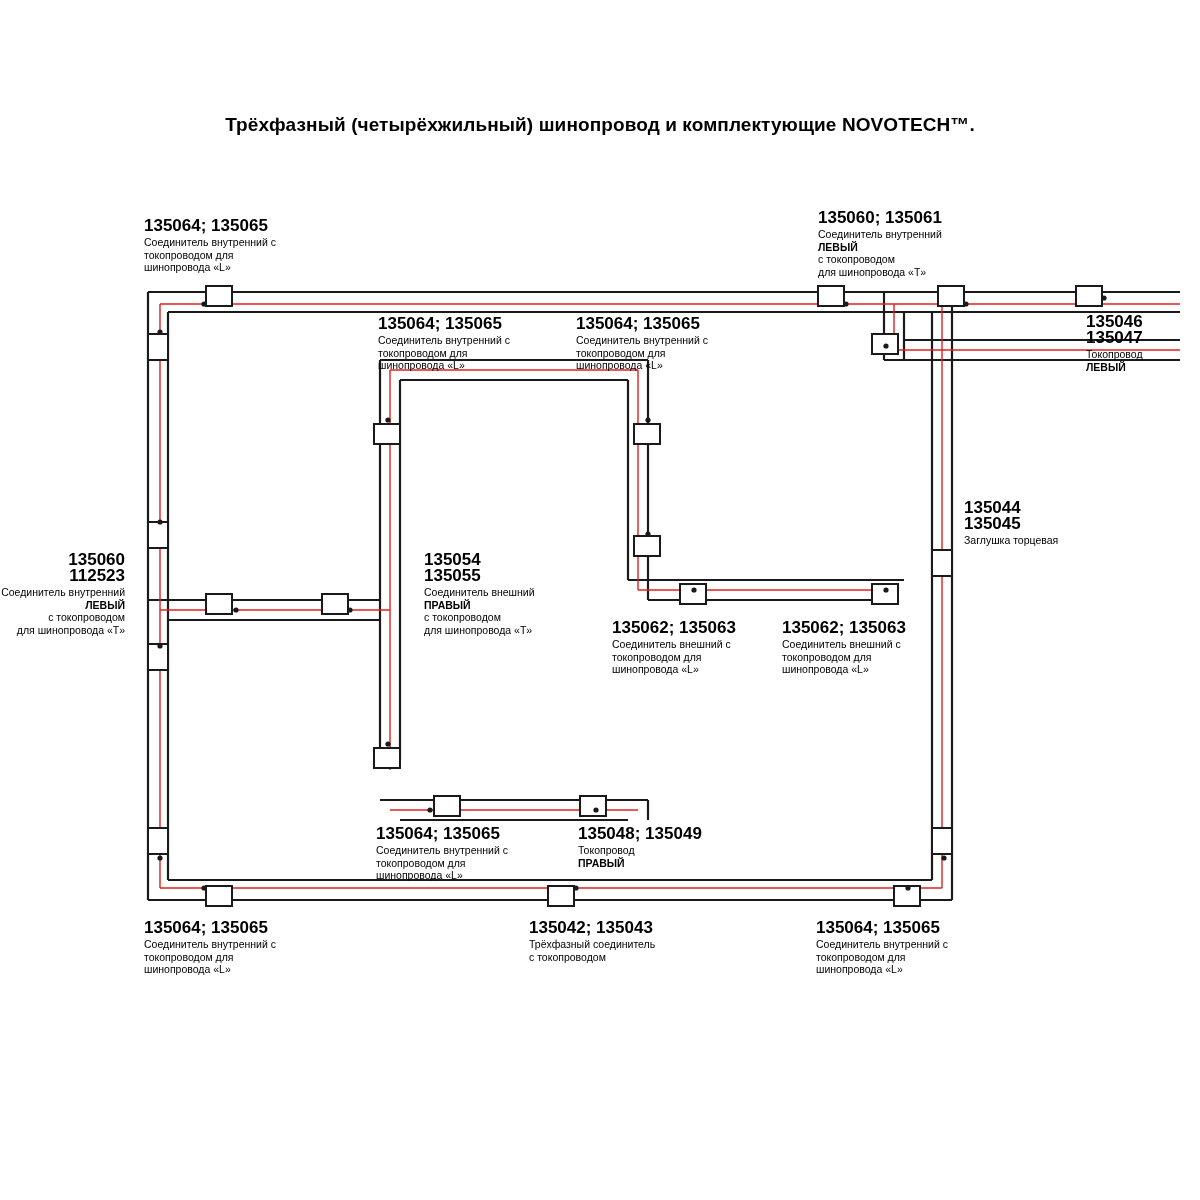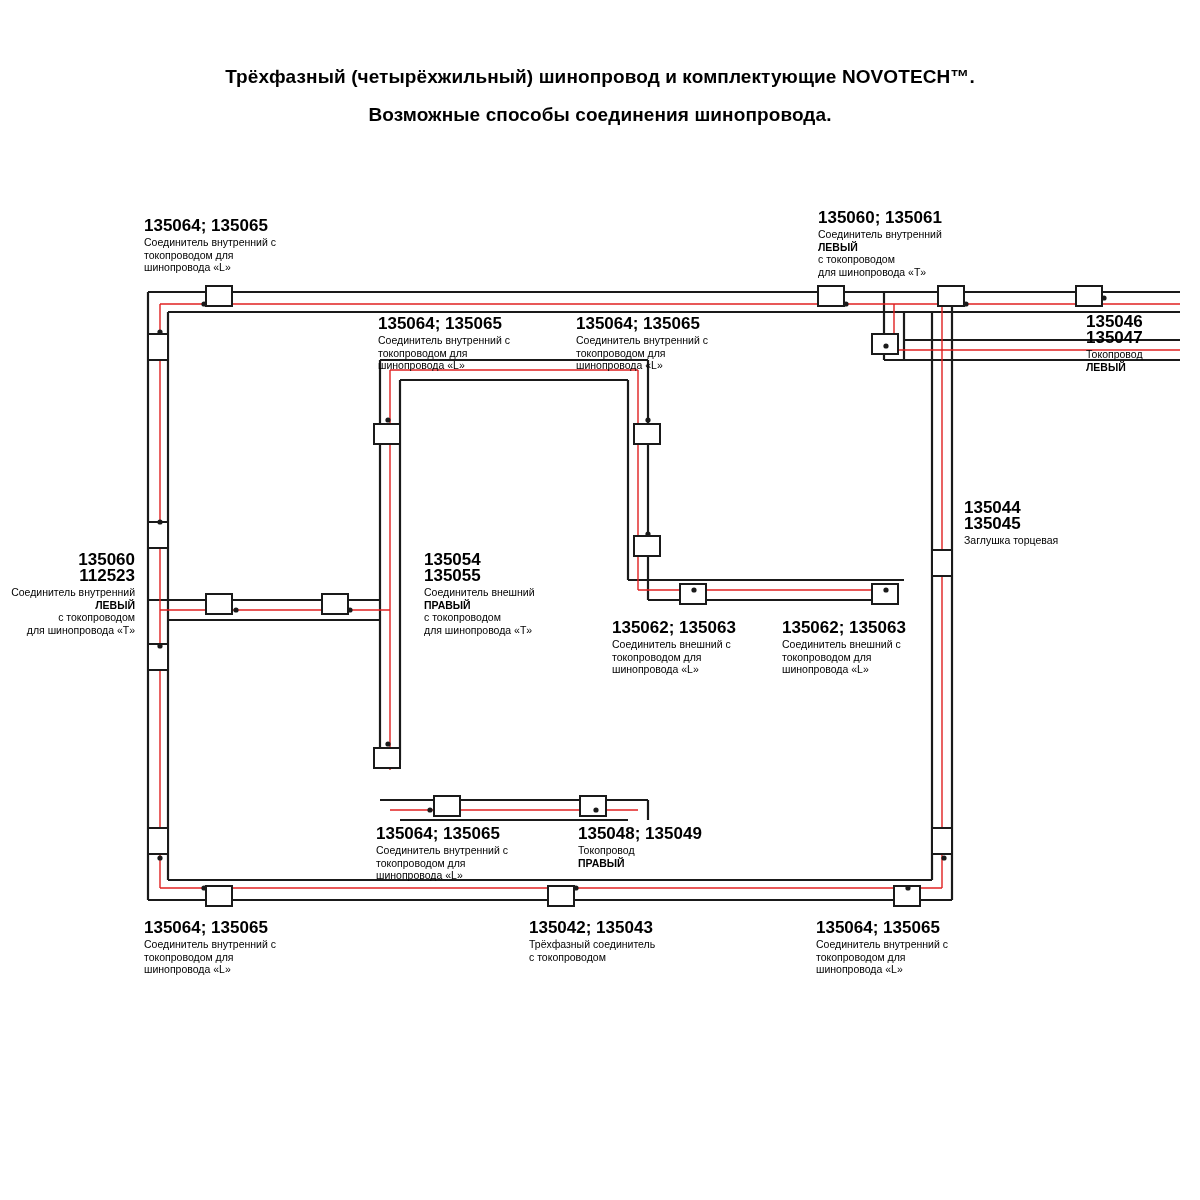--- a/index.html
+++ b/index.html
@@ -19,20 +19,21 @@
     overflow: hidden;
   }
   .title {
     position: absolute;
     left: 0;
     width: 1200px;
     text-align: center;
     font-weight: bold;
     font-size: 19px;
     letter-spacing: 0.1px;
+    margin-top: 48px;
   }
   #title-line1 { top: 66px; }
   #title-line2 { top: 104px; }
 
   
   #diagram {
     position: absolute;
     left: 0;
     top: 0;
   }
@@ -53,21 +54,20 @@
     margin-top: 2px;
   }
   .ann.right { text-align: right; }
 </style>
 </head>
 <body>
 
 <div id="page">
 
   <div class="title" id="title-line1">Трёхфазный (четырёхжильный) шинопровод и комплектующие NOVOTECH™.</div>
-  <div class="title" id="title-line2">Возможные способы соединения шинопровода.</div>
 
   <svg id="diagram" width="1200" height="1200" viewBox="0 0 1200 1200">
 
     <g fill="none" stroke="#1a1a1a" stroke-width="2.2">
 
       <path d="M148,292 L1180,292"></path>
       <path d="M148,292 L148,900"></path>
       <path d="M148,900 L952,900"></path>
       <path d="M952,900 L952,292"></path>
 
@@ -228,21 +228,21 @@
   </div>
 
   <div class="ann" id="ann-end-cap" style="left:936px; top:500px;margin-left:28px;">
     <div class="code">135044</div>
     <div class="code">135045</div>
     <div class="desc">
       <div>Заглушка торцевая</div>
     </div>
   </div>
 
-  <div class="ann right" id="ann-left-t" style="left:10px; top:552px; width:125px;">
+  <div class="ann right" id="ann-left-t" style="left:0px; top:552px; width:125px;">
     <div class="code">135060</div>
     <div class="code">112523</div>
     <div class="desc">
       <div>Соединитель внутренний</div>
       <div style="font-weight:bold;">ЛЕВЫЙ</div>
       <div>с токопроводом</div>
       <div>для шинопровода «T»</div>
     </div>
   </div>
 

